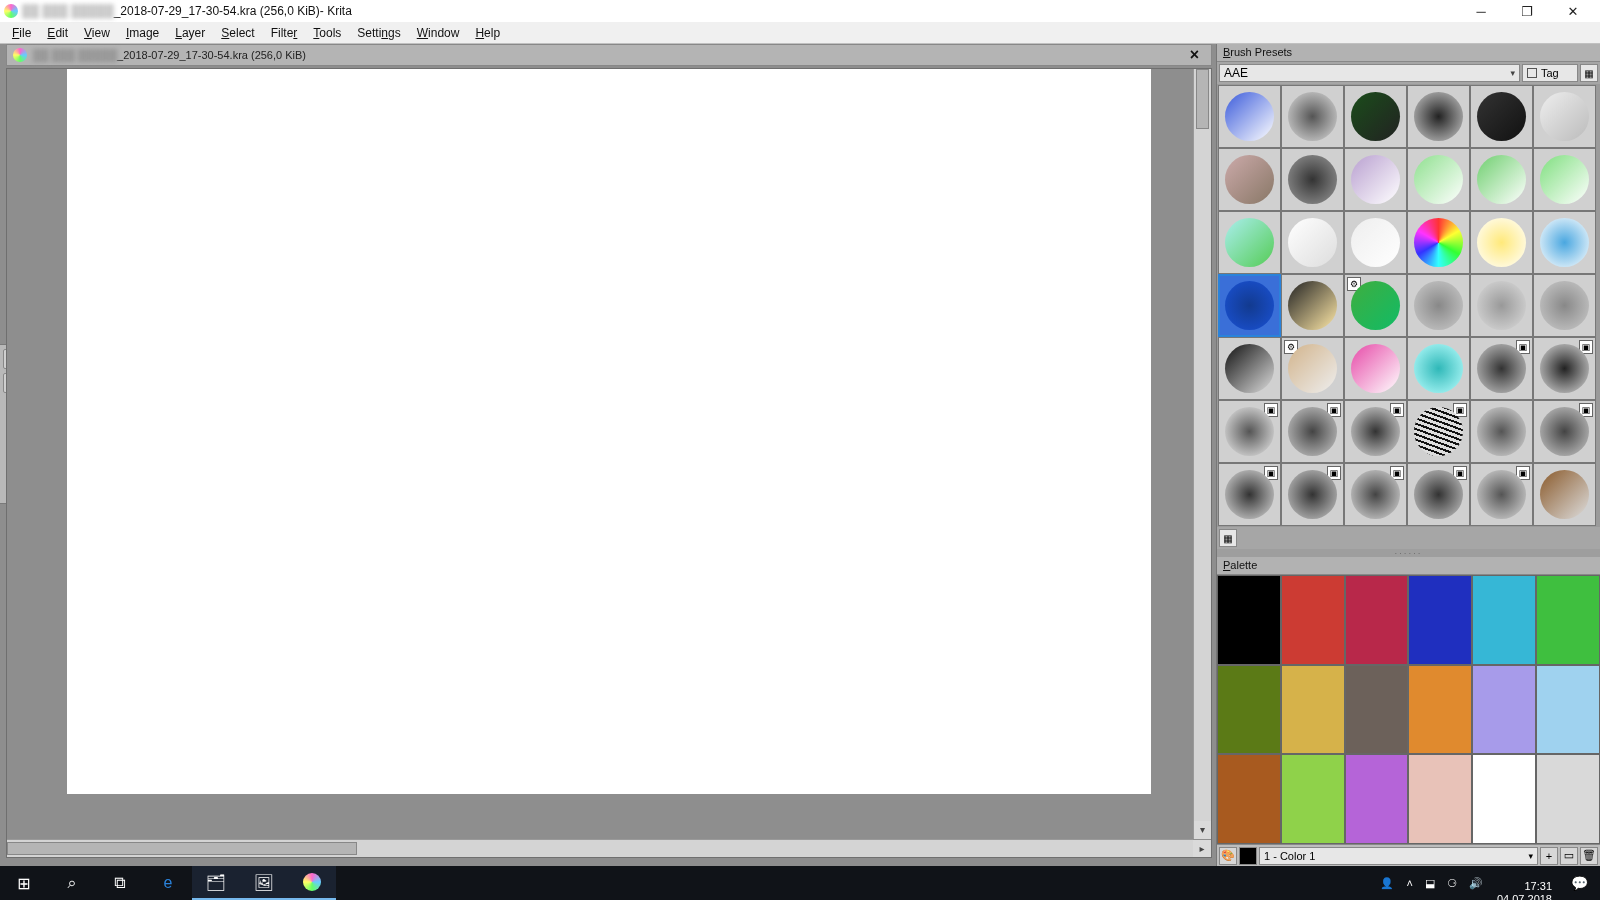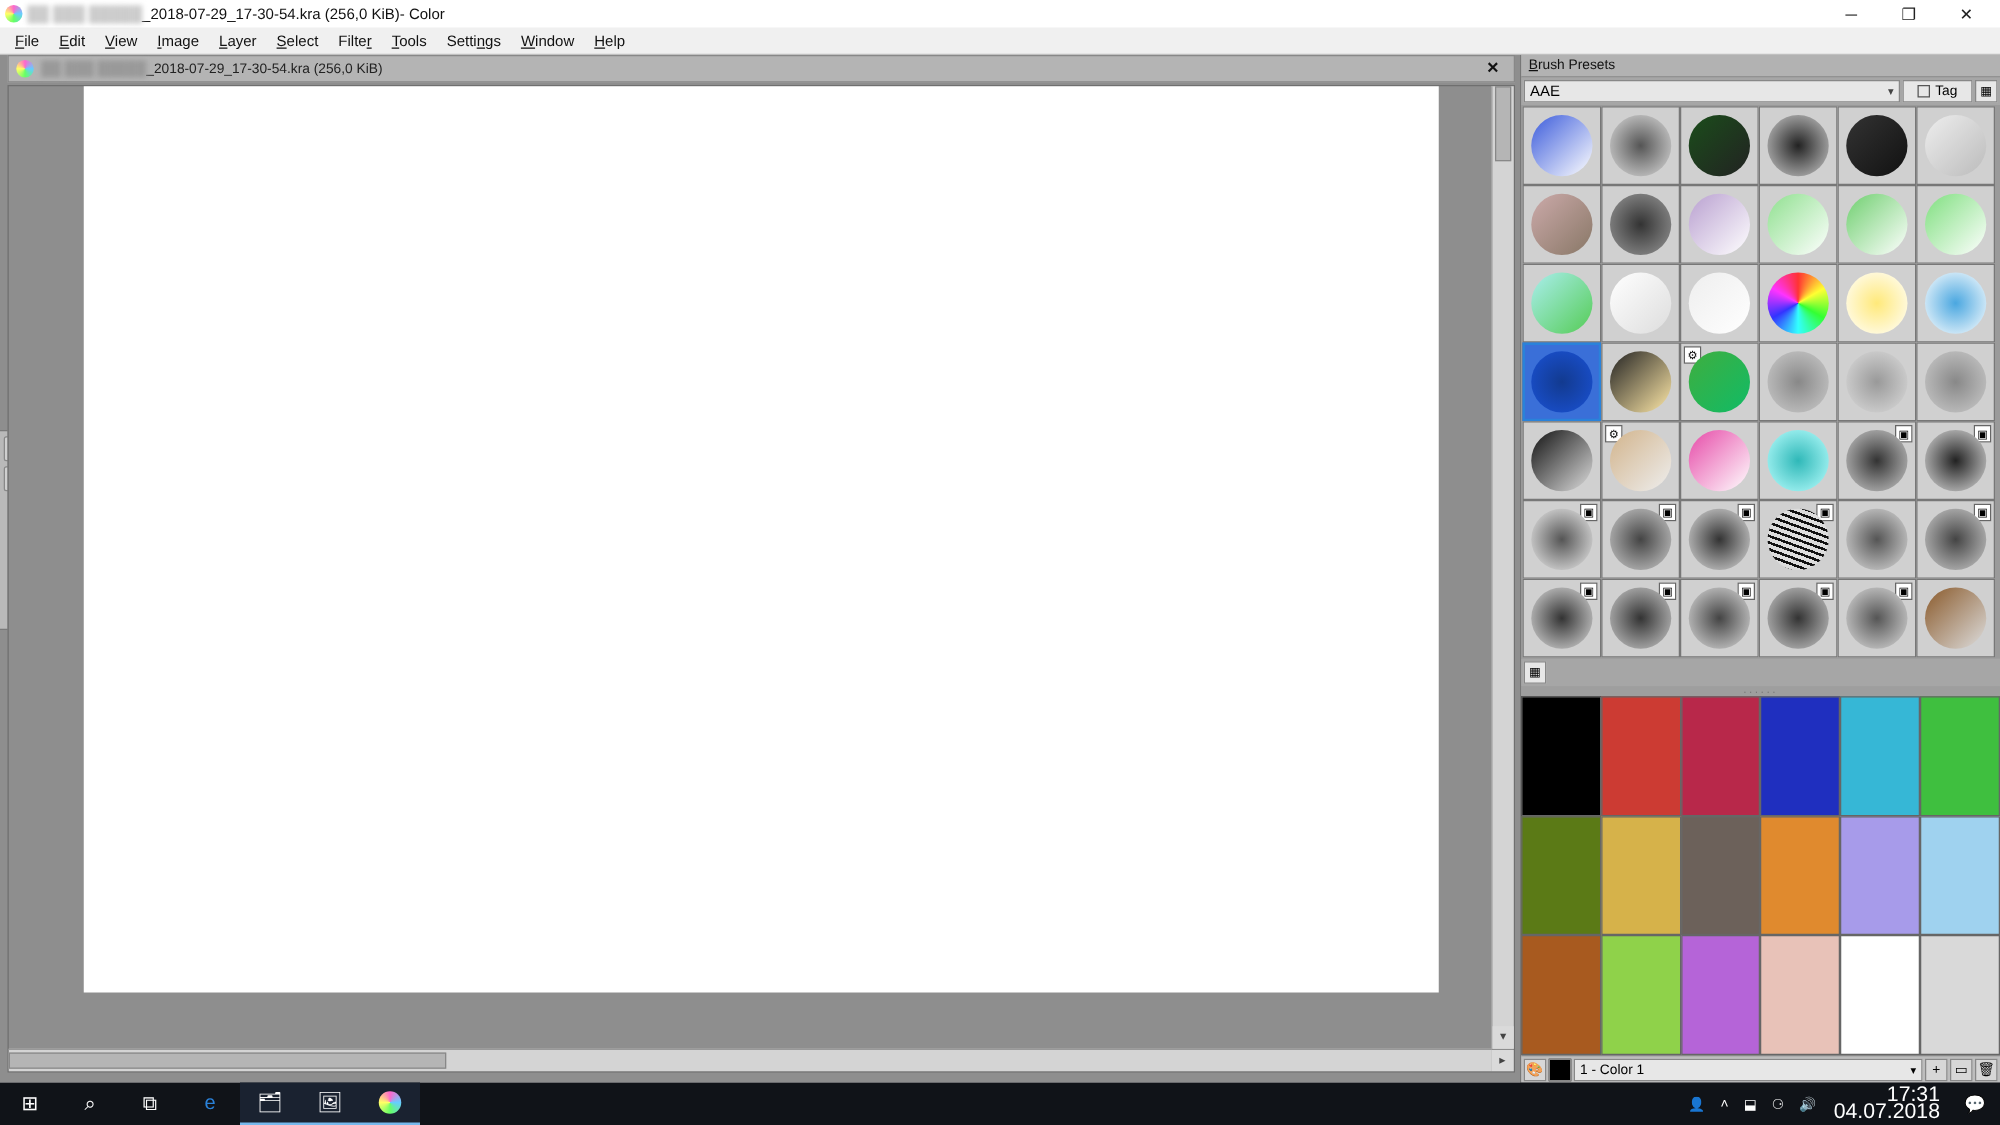--- a/index.html
+++ b/index.html
@@ -41,21 +41,21 @@
 .hscroll .hthumb { position:absolute; top:2px; bottom:2px; left:0; width:350px; background:#b5b5b5; border:1px solid #888; }
 .hscroll .harrowR { position:absolute; top:0; bottom:0; right:-18px; width:18px; background:#dadada; text-align:center; font-size:10px; line-height:18px; color:#444; }
 
 
 .rightpanel { position:absolute; right:0; top:0; bottom:0; width:384px; background:#9e9e9e; border-left:1px solid #777; display:flex; flex-direction:column; }
 .panelhdr { height:18px; background:#b2b2b2; font-size:11px; padding:2px 6px; border-bottom:1px solid #888; color:#111; }
 .panelhdr .ul { text-decoration: underline; }
 .tagselrow { height:22px; display:flex; gap:2px; padding:2px; background:#a6a6a6; }
 .tagsel { flex:1; background:#e7e7e7; border:1px solid #888; font-size:12px; padding:2px 4px; display:flex; align-items:center; }
 .tagsel .arrow { margin-left:auto; font-size:9px; color:#444; }
-.tagbtn { width:56px; background:#e7e7e7; border:1px solid #888; font-size:11px; display:flex; align-items:center; padding:0 4px;justify-content:center; }
+.tagbtn { width:56px; background:#e7e7e7; border:1px solid #888; font-size:11px; display:flex; align-items:center; padding:0 4px; }
 .tagbtn .sq { width:10px; height:10px; border:1px solid #555; margin-right:4px; }
 .smallbtn { width:18px; background:#e7e7e7; border:1px solid #888; display:flex; align-items:center; justify-content:center; font-size:10px; }
 
 .presetgrid { flex:0 0 auto; background:#9a9a9a; padding:1px; }
 .prow { display:flex; }
 .pcell { width:63px; height:63px; background:#d0d0d0; border:1px solid #777; position:relative; overflow:hidden; }
 .pcell.sel { outline:2px solid #2a82da; outline-offset:-2px; background:#3a6fd8; }
 .pcell .badge { position:absolute; top:2px; left:2px; width:14px; height:14px; background:#fff; border:1px solid #666; font-size:9px; text-align:center; line-height:12px; }
 .pcell .badge.tr { left:auto; right:2px; }
 .pcell .brushbody { position:absolute; inset:6px; border-radius:50%; }
@@ -74,31 +74,31 @@
 .palfoot .curcolor { width:18px; height:18px; background:#000; border:1px solid #888; }
 .palfoot .colorname { flex:1; background:#e7e7e7; border:1px solid #888; height:18px; padding:1px 4px; display:flex; align-items:center; }
 .palfoot .colorname .arrow { margin-left:auto; font-size:9px; }
 
 
 .taskbar { position:absolute; left:0; right:0; bottom:0; height:34px; background:#101318; display:flex; align-items:stretch; color:#fff; font-size:11px; }
 .taskbar .tbtn { width:48px; display:flex; align-items:center; justify-content:center; font-size:16px; color:#fff; }
 .taskbar .tbtn.active { border-bottom:2px solid #76b9ed; background:#1a2230; }
 .taskbar .tspacer { flex:1; }
 .taskbar .tray { display:flex; align-items:center; gap:12px; padding:0 6px; }
-.taskbar .clock { text-align:right; line-height:13px; padding:3px 8px; font-size:17px; }
+.taskbar .clock { text-align:right; line-height:13px; padding:14px 8px; font-size:11px; }
 .taskbar .notif { width:40px; display:flex; align-items:center; justify-content:center; font-size:14px; }
 </style>
 </head>
 <body>
 
 <div class="titlebar">
   <span class="appicon"></span>
   <span class="title-blur">██ ███ █████</span>
   <span class="title-text">_2018-07-29_17-30-54.kra (256,0 KiB)</span>
-  <span class="title-text">  -  Color</span>
+  <span class="title-text">  -  Krita</span>
   <span class="spacer"></span>
   <div class="winbtn">─</div>
   <div class="winbtn">❐</div>
   <div class="winbtn">✕</div>
 </div>
 
 <div class="menubar">
   <div class="menuitem"><span class="ul">F</span><span>ile</span></div>
   <div class="menuitem"><span class="ul">E</span>dit</div>
   <div class="menuitem"><span class="ul">V</span>iew</div>
@@ -309,20 +309,21 @@
           </div>
       </div>
     </div>
 
     <div class="searchrow">
       <div class="smallbtn">▦</div>
     </div>
 
     <div class="splittergap">······</div>
 
+    <div class="panelhdr"><span class="ul">P</span>alette</div>
     <div class="palettegrid">
       <div class="palrow" id="palrow0">
           <div class="swatch" style="background: rgb(0, 0, 0);"></div>
           <div class="swatch" style="background: rgb(204, 59, 51);"></div>
           <div class="swatch" style="background: rgb(184, 40, 74);"></div>
           <div class="swatch" style="background: rgb(31, 47, 191);"></div>
           <div class="swatch" style="background: rgb(54, 183, 214);"></div>
           <div class="swatch" style="background: rgb(63, 191, 63);"></div>
         </div>
       <div class="palrow" id="palrow1">

